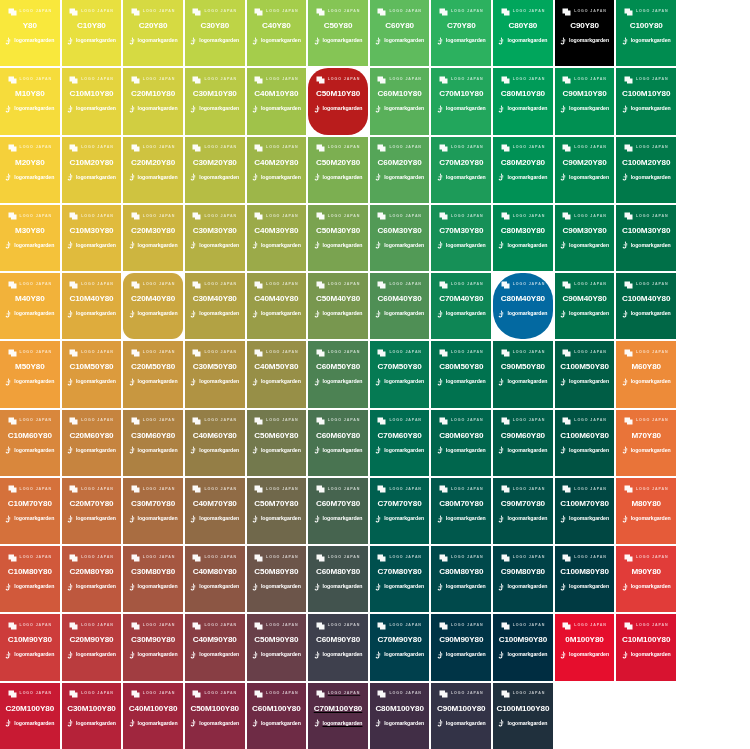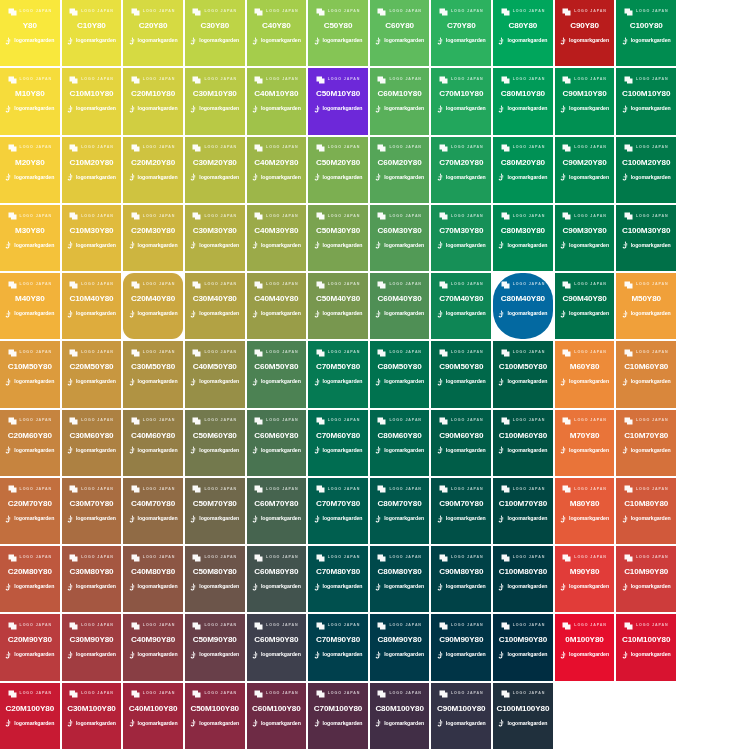--- a/index.html
+++ b/index.html
@@ -232,21 +232,21 @@
         <span class="wordmark-japan">LOGO JAPAN</span>
       </div>
       <div class="swatch-code">C80Y80</div>
       <div class="brand-bottom">
         <svg class="mark-garden" viewBox="0 0 14 16" aria-hidden="true">
           <path fill="#ffffff" d="M7.6 0.4c0.9 1.6 0.5 3.0-0.3 4.0 1.9-0.2 3.2 0.6 3.9 1.8-1.7 0.5-3.0 0.2-3.9-0.5l0 1.1h3.4v1.9H8.6v3.0c0 2.0-1.4 3.5-3.6 3.5-2.1 0-3.6-1.3-3.9-3.1l2.2-0.4c0.2 0.9 0.8 1.4 1.7 1.4 1.0 0 1.6-0.6 1.6-1.6V8.7H3.0V6.8h3.5l0-2.0C5.6 4.0 5.3 2.4 7.6 0.4z"></path>
         </svg>
         <span class="wordmark-garden">logomarkgarden</span>
       </div>
     </div>
-    <div class="swatch is-dark" style="background: #b91c1c;">
+    <div class="swatch is-dark" style="background: #000000;">
       <div class="brand-top">
         <svg class="mark-japan" viewBox="0 0 18 16" aria-hidden="true">
           <path fill="#ffffff" d="M1 1 h11 v4 h5 v10 h-11 v-4 h-5 z M7 6 h5 v4 h-5 z"></path>
         </svg>
         <span class="wordmark-japan">LOGO JAPAN</span>
       </div>
       <div class="swatch-code">C90Y80</div>
       <div class="brand-bottom">
         <svg class="mark-garden" viewBox="0 0 14 16" aria-hidden="true">
           <path fill="#ffffff" d="M7.6 0.4c0.9 1.6 0.5 3.0-0.3 4.0 1.9-0.2 3.2 0.6 3.9 1.8-1.7 0.5-3.0 0.2-3.9-0.5l0 1.1h3.4v1.9H8.6v3.0c0 2.0-1.4 3.5-3.6 3.5-2.1 0-3.6-1.3-3.9-3.1l2.2-0.4c0.2 0.9 0.8 1.4 1.7 1.4 1.0 0 1.6-0.6 1.6-1.6V8.7H3.0V6.8h3.5l0-2.0C5.6 4.0 5.3 2.4 7.6 0.4z"></path>
@@ -337,21 +337,21 @@
         <span class="wordmark-japan">LOGO JAPAN</span>
       </div>
       <div class="swatch-code">C40M10Y80</div>
       <div class="brand-bottom">
         <svg class="mark-garden" viewBox="0 0 14 16" aria-hidden="true">
           <path fill="#ffffff" d="M7.6 0.4c0.9 1.6 0.5 3.0-0.3 4.0 1.9-0.2 3.2 0.6 3.9 1.8-1.7 0.5-3.0 0.2-3.9-0.5l0 1.1h3.4v1.9H8.6v3.0c0 2.0-1.4 3.5-3.6 3.5-2.1 0-3.6-1.3-3.9-3.1l2.2-0.4c0.2 0.9 0.8 1.4 1.7 1.4 1.0 0 1.6-0.6 1.6-1.6V8.7H3.0V6.8h3.5l0-2.0C5.6 4.0 5.3 2.4 7.6 0.4z"></path>
         </svg>
         <span class="wordmark-garden">logomarkgarden</span>
       </div>
     </div>
-    <div class="swatch is-light" style="background: #6d28d9;">
+    <div class="swatch is-light" style="background: #b91c1c; border-radius: 20px;">
       <div class="brand-top">
         <svg class="mark-japan" viewBox="0 0 18 16" aria-hidden="true">
           <path fill="#ffffff" d="M1 1 h11 v4 h5 v10 h-11 v-4 h-5 z M7 6 h5 v4 h-5 z"></path>
         </svg>
         <span class="wordmark-japan">LOGO JAPAN</span>
       </div>
       <div class="swatch-code">C50M10Y80</div>
       <div class="brand-bottom">
         <svg class="mark-garden" viewBox="0 0 14 16" aria-hidden="true">
           <path fill="#ffffff" d="M7.6 0.4c0.9 1.6 0.5 3.0-0.3 4.0 1.9-0.2 3.2 0.6 3.9 1.8-1.7 0.5-3.0 0.2-3.9-0.5l0 1.1h3.4v1.9H8.6v3.0c0 2.0-1.4 3.5-3.6 3.5-2.1 0-3.6-1.3-3.9-3.1l2.2-0.4c0.2 0.9 0.8 1.4 1.7 1.4 1.0 0 1.6-0.6 1.6-1.6V8.7H3.0V6.8h3.5l0-2.0C5.6 4.0 5.3 2.4 7.6 0.4z"></path>
@@ -907,20 +907,35 @@
         <span class="wordmark-japan">LOGO JAPAN</span>
       </div>
       <div class="swatch-code">C90M40Y80</div>
       <div class="brand-bottom">
         <svg class="mark-garden" viewBox="0 0 14 16" aria-hidden="true">
           <path fill="#ffffff" d="M7.6 0.4c0.9 1.6 0.5 3.0-0.3 4.0 1.9-0.2 3.2 0.6 3.9 1.8-1.7 0.5-3.0 0.2-3.9-0.5l0 1.1h3.4v1.9H8.6v3.0c0 2.0-1.4 3.5-3.6 3.5-2.1 0-3.6-1.3-3.9-3.1l2.2-0.4c0.2 0.9 0.8 1.4 1.7 1.4 1.0 0 1.6-0.6 1.6-1.6V8.7H3.0V6.8h3.5l0-2.0C5.6 4.0 5.3 2.4 7.6 0.4z"></path>
         </svg>
         <span class="wordmark-garden">logomarkgarden</span>
       </div>
     </div>
+    <div class="swatch is-dark" style="background: rgb(0, 103, 70);">
+      <div class="brand-top">
+        <svg class="mark-japan" viewBox="0 0 18 16" aria-hidden="true">
+          <path fill="#ffffff" d="M1 1 h11 v4 h5 v10 h-11 v-4 h-5 z M7 6 h5 v4 h-5 z"></path>
+        </svg>
+        <span class="wordmark-japan">LOGO JAPAN</span>
+      </div>
+      <div class="swatch-code">C100M40Y80</div>
+      <div class="brand-bottom">
+        <svg class="mark-garden" viewBox="0 0 14 16" aria-hidden="true">
+          <path fill="#ffffff" d="M7.6 0.4c0.9 1.6 0.5 3.0-0.3 4.0 1.9-0.2 3.2 0.6 3.9 1.8-1.7 0.5-3.0 0.2-3.9-0.5l0 1.1h3.4v1.9H8.6v3.0c0 2.0-1.4 3.5-3.6 3.5-2.1 0-3.6-1.3-3.9-3.1l2.2-0.4c0.2 0.9 0.8 1.4 1.7 1.4 1.0 0 1.6-0.6 1.6-1.6V8.7H3.0V6.8h3.5l0-2.0C5.6 4.0 5.3 2.4 7.6 0.4z"></path>
+        </svg>
+        <span class="wordmark-garden">logomarkgarden</span>
+      </div>
+    </div>
     <div class="swatch is-light" style="background: rgb(240, 160, 58);">
       <div class="brand-top">
         <svg class="mark-japan" viewBox="0 0 18 16" aria-hidden="true">
           <path fill="#ffffff" d="M1 1 h11 v4 h5 v10 h-11 v-4 h-5 z M7 6 h5 v4 h-5 z"></path>
         </svg>
         <span class="wordmark-japan">LOGO JAPAN</span>
       </div>
       <div class="swatch-code">M50Y80</div>
       <div class="brand-bottom">
         <svg class="mark-garden" viewBox="0 0 14 16" aria-hidden="true">
@@ -1672,35 +1687,20 @@
         <span class="wordmark-japan">LOGO JAPAN</span>
       </div>
       <div class="swatch-code">C70M90Y80</div>
       <div class="brand-bottom">
         <svg class="mark-garden" viewBox="0 0 14 16" aria-hidden="true">
           <path fill="#ffffff" d="M7.6 0.4c0.9 1.6 0.5 3.0-0.3 4.0 1.9-0.2 3.2 0.6 3.9 1.8-1.7 0.5-3.0 0.2-3.9-0.5l0 1.1h3.4v1.9H8.6v3.0c0 2.0-1.4 3.5-3.6 3.5-2.1 0-3.6-1.3-3.9-3.1l2.2-0.4c0.2 0.9 0.8 1.4 1.7 1.4 1.0 0 1.6-0.6 1.6-1.6V8.7H3.0V6.8h3.5l0-2.0C5.6 4.0 5.3 2.4 7.6 0.4z"></path>
         </svg>
         <span class="wordmark-garden">logomarkgarden</span>
       </div>
     </div>
-    <div class="swatch is-dark" style="background: rgb(0, 58, 74);">
-      <div class="brand-top">
-        <svg class="mark-japan" viewBox="0 0 18 16" aria-hidden="true">
-          <path fill="#ffffff" d="M1 1 h11 v4 h5 v10 h-11 v-4 h-5 z M7 6 h5 v4 h-5 z"></path>
-        </svg>
-        <span class="wordmark-japan">LOGO JAPAN</span>
-      </div>
-      <div class="swatch-code">C80M90Y80</div>
-      <div class="brand-bottom">
-        <svg class="mark-garden" viewBox="0 0 14 16" aria-hidden="true">
-          <path fill="#ffffff" d="M7.6 0.4c0.9 1.6 0.5 3.0-0.3 4.0 1.9-0.2 3.2 0.6 3.9 1.8-1.7 0.5-3.0 0.2-3.9-0.5l0 1.1h3.4v1.9H8.6v3.0c0 2.0-1.4 3.5-3.6 3.5-2.1 0-3.6-1.3-3.9-3.1l2.2-0.4c0.2 0.9 0.8 1.4 1.7 1.4 1.0 0 1.6-0.6 1.6-1.6V8.7H3.0V6.8h3.5l0-2.0C5.6 4.0 5.3 2.4 7.6 0.4z"></path>
-        </svg>
-        <span class="wordmark-garden">logomarkgarden</span>
-      </div>
-    </div>
     <div class="swatch is-dark" style="background: rgb(0, 52, 70);">
       <div class="brand-top">
         <svg class="mark-japan" viewBox="0 0 18 16" aria-hidden="true">
           <path fill="#ffffff" d="M1 1 h11 v4 h5 v10 h-11 v-4 h-5 z M7 6 h5 v4 h-5 z"></path>
         </svg>
         <span class="wordmark-japan">LOGO JAPAN</span>
       </div>
       <div class="swatch-code">C90M90Y80</div>
       <div class="brand-bottom">
         <svg class="mark-garden" viewBox="0 0 14 16" aria-hidden="true">
@@ -1822,21 +1822,21 @@
         <span class="wordmark-japan">LOGO JAPAN</span>
       </div>
       <div class="swatch-code">C60M100Y80</div>
       <div class="brand-bottom">
         <svg class="mark-garden" viewBox="0 0 14 16" aria-hidden="true">
           <path fill="#ffffff" d="M7.6 0.4c0.9 1.6 0.5 3.0-0.3 4.0 1.9-0.2 3.2 0.6 3.9 1.8-1.7 0.5-3.0 0.2-3.9-0.5l0 1.1h3.4v1.9H8.6v3.0c0 2.0-1.4 3.5-3.6 3.5-2.1 0-3.6-1.3-3.9-3.1l2.2-0.4c0.2 0.9 0.8 1.4 1.7 1.4 1.0 0 1.6-0.6 1.6-1.6V8.7H3.0V6.8h3.5l0-2.0C5.6 4.0 5.3 2.4 7.6 0.4z"></path>
         </svg>
         <span class="wordmark-garden">logomarkgarden</span>
       </div>
     </div>
-    <div class="swatch is-dark" style="background: rgb(85, 44, 70);">
+    <div class="swatch is-dark" style="background: rgb(85, 44, 70); text-decoration: underline;">
       <div class="brand-top">
         <svg class="mark-japan" viewBox="0 0 18 16" aria-hidden="true">
           <path fill="#ffffff" d="M1 1 h11 v4 h5 v10 h-11 v-4 h-5 z M7 6 h5 v4 h-5 z"></path>
         </svg>
         <span class="wordmark-japan">LOGO JAPAN</span>
       </div>
       <div class="swatch-code">C70M100Y80</div>
       <div class="brand-bottom">
         <svg class="mark-garden" viewBox="0 0 14 16" aria-hidden="true">
           <path fill="#ffffff" d="M7.6 0.4c0.9 1.6 0.5 3.0-0.3 4.0 1.9-0.2 3.2 0.6 3.9 1.8-1.7 0.5-3.0 0.2-3.9-0.5l0 1.1h3.4v1.9H8.6v3.0c0 2.0-1.4 3.5-3.6 3.5-2.1 0-3.6-1.3-3.9-3.1l2.2-0.4c0.2 0.9 0.8 1.4 1.7 1.4 1.0 0 1.6-0.6 1.6-1.6V8.7H3.0V6.8h3.5l0-2.0C5.6 4.0 5.3 2.4 7.6 0.4z"></path>

